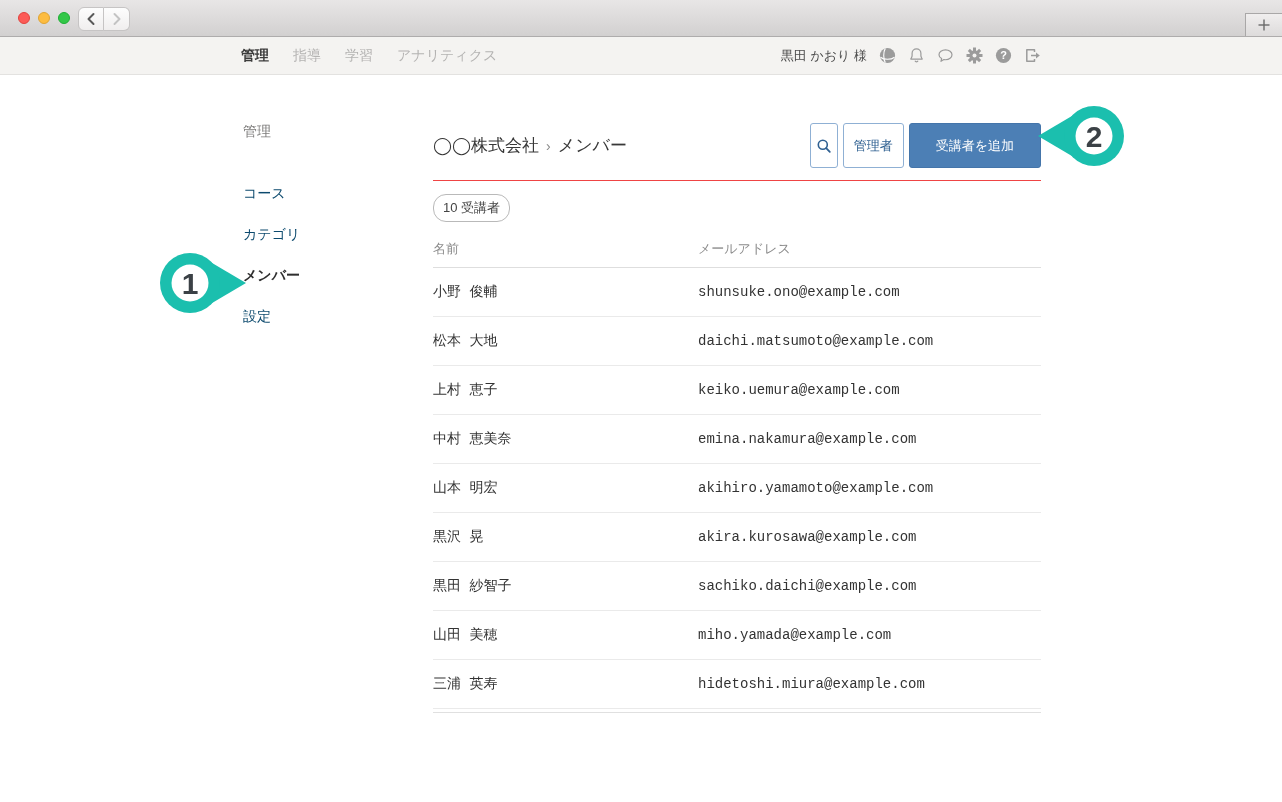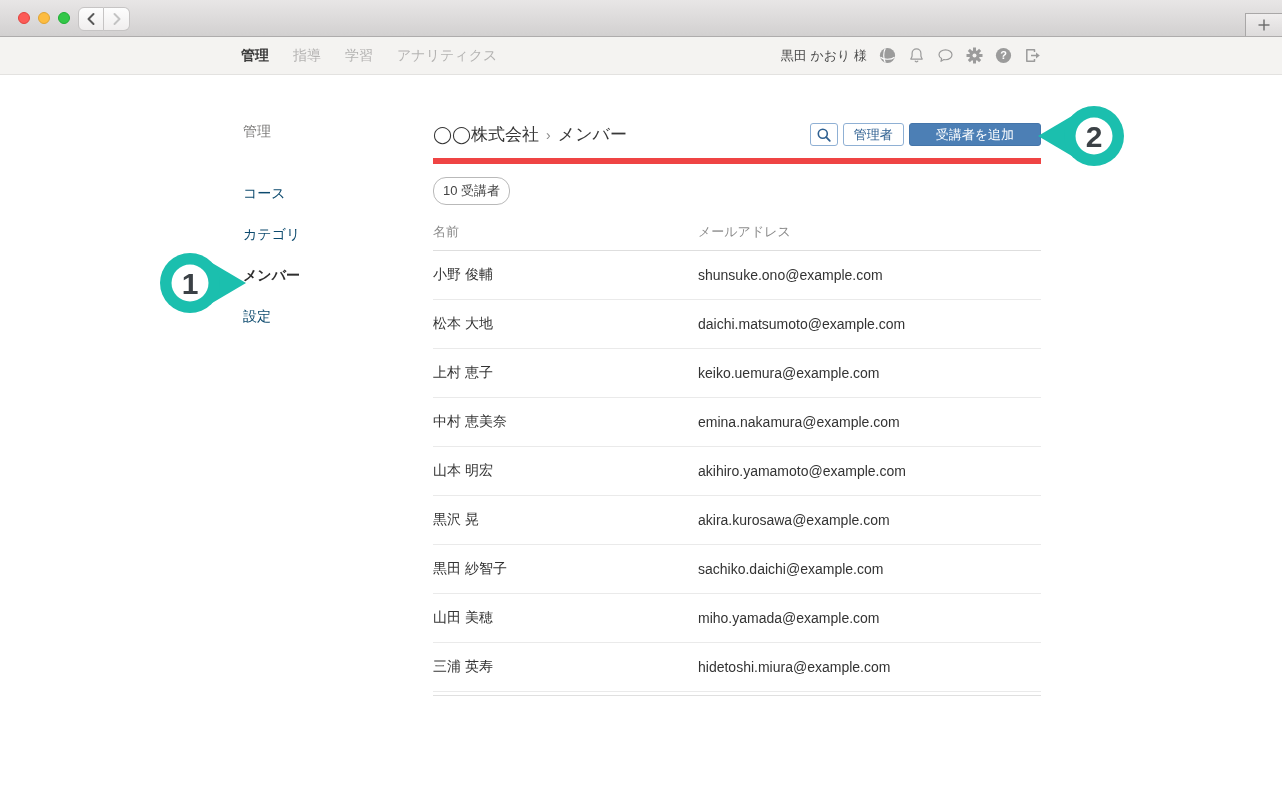--- a/index.html
+++ b/index.html
@@ -31,36 +31,36 @@
   .tbicon { display:inline-flex; width:17px; height:17px; align-items:center; justify-content:center; cursor:pointer; }
 
   
   .page { width:800px; margin:0 auto; display:flex; }
   .sidebar { width:192px; padding:48px 10px 0 2px; }
   .side-heading { font-size:14px; color:#7d7c7b; margin-bottom:44px; }
   .sidebar nav a { display:block; font-size:14px; color:#0c4a6e; text-decoration:none; margin-bottom:23px; cursor:pointer; }
   .sidebar nav a.active { color:#2f2f2f; font-weight:bold; }
 
   .content { flex:1; padding-top:48px; }
-  .content-header { display:flex; justify-content:space-between; align-items:center; padding-bottom:12px; border-bottom:6px solid #ef4444; }
+  .content-header { display:flex; justify-content:space-between; align-items:center; padding-bottom:12px; border-bottom:1px solid #ef4444; }
   .breadcrumb { font-size:17px; font-weight:normal; color:#383838; }
   .breadcrumb .sep { color:#8a8a8a; margin:0 7px; font-size:14px; }
   .toolbar { display:flex; gap:5px; }
-  .btn { height:23px; border-radius:3px; font-size:13px; display:inline-flex; align-items:center; justify-content:center; cursor:pointer; }
+  .btn { height:45px; border-radius:3px; font-size:13px; display:inline-flex; align-items:center; justify-content:center; cursor:pointer; }
   .btn.outline { background:#fff; border:1px solid #8fb0d4; color:#2f6091; padding:0 10px; }
   .btn.icon-btn { width:28px; padding:0; }
   .btn.solid { background:#4c7fb5; border:1px solid #4475aa; color:#fff; padding:0 26px; }
 
   .filter-badge { display:inline-block; margin-top:13px; border:1px solid #b9b9b9; border-radius:13px; padding:4px 9px; font-size:13px; color:#444; background:#fff; cursor:pointer;text-align:right; }
 
   .table-wrap { margin-top:8px; border-bottom:1px solid #e0e0e0; padding-bottom:3px; }
   table { width:100%; border-collapse:collapse; }
   th { text-align:left; font-weight:normal; font-size:13px; color:#8b8b8b; padding:10px 0 9px 0; border-bottom:1px solid #dedede; }
   th.col-name, td.col-name { width:265px; }
-  td { height:49px; font-size:14px; color:#333; vertical-align:middle; }
+  td { height:49px; font-size:14px; color:#333; vertical-align:middle;font-family:Liberation Mono, monospace; }
   tbody tr + tr td { border-top:1px solid #eaeaea; }
   tbody tr:last-child td { border-bottom:1px solid #eaeaea; }
 
   
   .pin { position:absolute; z-index:10; }
   .pin text { font-family:"Liberation Sans","DejaVu Sans",sans-serif; font-weight:bold; font-size:30px; fill:#3b4146; }
 </style>
 </head>
 <body>
 

